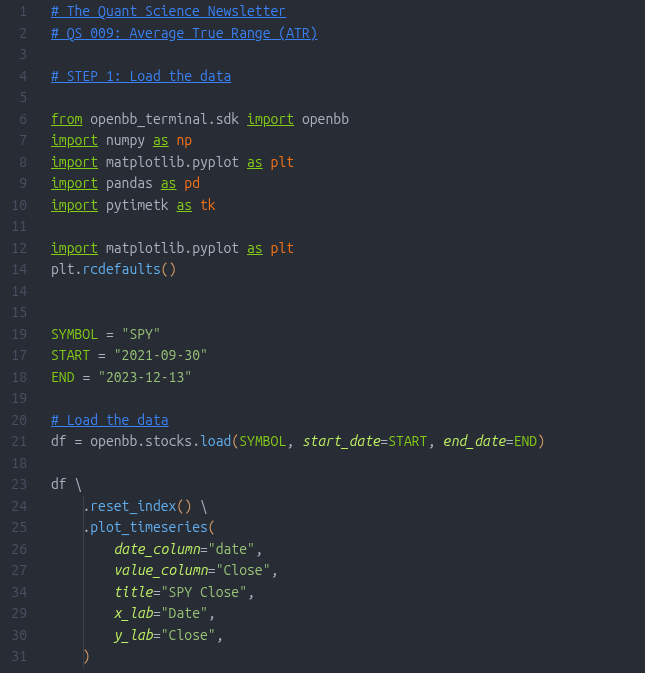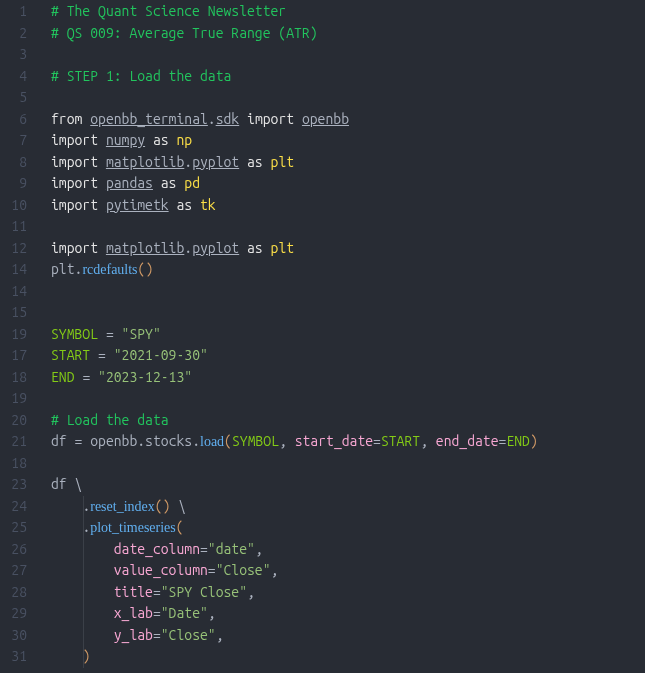--- a/index.html
+++ b/index.html
@@ -39,31 +39,31 @@
     height: 21.5px;
     position: relative;
   }
   .indent-guide {
     position: absolute;
     left: 0;
     top: 0;
     bottom: 0;
     border-left: 1px solid #3b4048;
   }
-  .c-comment   { color: #22c55e; }
-  .c-keyword   { color: #e5e5e5; }
-  .c-module    { color: #abb2bf; text-decoration: underline; }
-  .c-alias     { color: #fde047; }
-  .c-func      { color: #61afef; font-family: Liberation Serif, serif; }
+  .c-comment   { color: #3b82f6; text-decoration: underline; }
+  .c-keyword   { color: #84cc16; text-decoration: underline; }
+  .c-module    { color: #abb2bf; }
+  .c-alias     { color: #f97316; }
+  .c-func      { color: #61afef; }
   .c-const     { color: #84cc16; }
   .c-op        { color: #abb2bf; }
   .c-string    { color: #98c379; }
   .c-punct     { color: #abb2bf; }
   .c-bracket-y { color: #d19a66; }
-  .c-param     { color: #f9a8d4; }
+  .c-param     { color: #bef264; font-style: italic; }
   .c-plain     { color: #abb2bf; }
 </style>
 </head>
 <body>
 
 <div class="editor">
   <div class="gutter" id="gutter">
       <div>1</div>
       <div>2</div>
       <div>3</div>
@@ -84,19 +84,19 @@
       <div>18</div>
       <div>19</div>
       <div>20</div>
       <div>21</div>
       <div>18</div>
       <div>23</div>
       <div>24</div>
       <div>25</div>
       <div>26</div>
       <div>27</div>
-      <div>28</div>
+      <div>34</div>
       <div>29</div>
       <div>30</div>
       <div>31</div>
     </div>
   <div class="code" id="code"><div class="line"><span class="c-comment"># The Quant Science Newsletter</span></div><div class="line"><span class="c-comment"># QS 009: Average True Range (ATR)</span></div><div class="line"></div><div class="line"><span class="c-comment"># STEP 1: Load the data</span></div><div class="line"></div><div class="line"><span class="c-keyword">from</span><span class="c-plain"> </span><span class="c-module">openbb_terminal</span><span class="c-punct">.</span><span class="c-module">sdk</span><span class="c-plain"> </span><span class="c-keyword">import</span><span class="c-plain"> </span><span class="c-module">openbb</span></div><div class="line"><span class="c-keyword">import</span><span class="c-plain"> </span><span class="c-module">numpy</span><span class="c-plain"> </span><span class="c-keyword">as</span><span class="c-plain"> </span><span class="c-alias">np</span></div><div class="line"><span class="c-keyword">import</span><span class="c-plain"> </span><span class="c-module">matplotlib</span><span class="c-punct">.</span><span class="c-module">pyplot</span><span class="c-plain"> </span><span class="c-keyword">as</span><span class="c-plain"> </span><span class="c-alias">plt</span></div><div class="line"><span class="c-keyword">import</span><span class="c-plain"> </span><span class="c-module">pandas</span><span class="c-plain"> </span><span class="c-keyword">as</span><span class="c-plain"> </span><span class="c-alias">pd</span></div><div class="line"><span class="c-keyword">import</span><span class="c-plain"> </span><span class="c-module">pytimetk</span><span class="c-plain"> </span><span class="c-keyword">as</span><span class="c-plain"> </span><span class="c-alias">tk</span></div><div class="line"></div><div class="line"><span class="c-keyword">import</span><span class="c-plain"> </span><span class="c-module">matplotlib</span><span class="c-punct">.</span><span class="c-module">pyplot</span><span class="c-plain"> </span><span class="c-keyword">as</span><span class="c-plain"> </span><span class="c-alias">plt</span></div><div class="line"><span class="c-plain">plt</span><span class="c-punct">.</span><span class="c-func">rcdefaults</span><span class="c-bracket-y">(</span><span class="c-bracket-y">)</span></div><div class="line"></div><div class="line"></div><div class="line"><span class="c-const">SYMBOL</span><span class="c-plain"> </span><span class="c-op">=</span><span class="c-plain"> </span><span class="c-string">"SPY"</span></div><div class="line"><span class="c-const">START</span><span class="c-plain"> </span><span class="c-op">=</span><span class="c-plain"> </span><span class="c-string">"2021-09-30"</span></div><div class="line"><span class="c-const">END</span><span class="c-plain"> </span><span class="c-op">=</span><span class="c-plain"> </span><span class="c-string">"2023-12-13"</span></div><div class="line"></div><div class="line"><span class="c-comment"># Load the data</span></div><div class="line"><span class="c-plain">df</span><span class="c-plain"> </span><span class="c-op">=</span><span class="c-plain"> </span><span class="c-plain">openbb</span><span class="c-punct">.</span><span class="c-plain">stocks</span><span class="c-punct">.</span><span class="c-func">load</span><span class="c-bracket-y">(</span><span class="c-const">SYMBOL</span><span class="c-punct">,</span><span class="c-plain"> </span><span class="c-param">start_date</span><span class="c-op">=</span><span class="c-const">START</span><span class="c-punct">,</span><span class="c-plain"> </span><span class="c-param">end_date</span><span class="c-op">=</span><span class="c-const">END</span><span class="c-bracket-y">)</span></div><div class="line"></div><div class="line"><span class="c-plain">df</span><span class="c-plain"> </span><span class="c-plain">\</span></div><div class="line"><span class="indent-guide" style="left: 32px;"></span><span class="c-plain">    </span><span class="c-punct">.</span><span class="c-func">reset_index</span><span class="c-bracket-y">(</span><span class="c-bracket-y">)</span><span class="c-plain"> </span><span class="c-plain">\</span></div><div class="line"><span class="indent-guide" style="left: 32px;"></span><span class="c-plain">    </span><span class="c-punct">.</span><span class="c-func">plot_timeseries</span><span class="c-bracket-y">(</span></div><div class="line"><span class="indent-guide" style="left: 32px;"></span><span class="c-plain">        </span><span class="c-param">date_column</span><span class="c-op">=</span><span class="c-string">"date"</span><span class="c-punct">,</span></div><div class="line"><span class="indent-guide" style="left: 32px;"></span><span class="c-plain">        </span><span class="c-param">value_column</span><span class="c-op">=</span><span class="c-string">"Close"</span><span class="c-punct">,</span></div><div class="line"><span class="indent-guide" style="left: 32px;"></span><span class="c-plain">        </span><span class="c-param">title</span><span class="c-op">=</span><span class="c-string">"SPY Close"</span><span class="c-punct">,</span></div><div class="line"><span class="indent-guide" style="left: 32px;"></span><span class="c-plain">        </span><span class="c-param">x_lab</span><span class="c-op">=</span><span class="c-string">"Date"</span><span class="c-punct">,</span></div><div class="line"><span class="indent-guide" style="left: 32px;"></span><span class="c-plain">        </span><span class="c-param">y_lab</span><span class="c-op">=</span><span class="c-string">"Close"</span><span class="c-punct">,</span></div><div class="line"><span class="indent-guide" style="left: 32px;"></span><span class="c-plain">    </span><span class="c-bracket-y">)</span></div></div>
 </div>
 
 </body></html>

